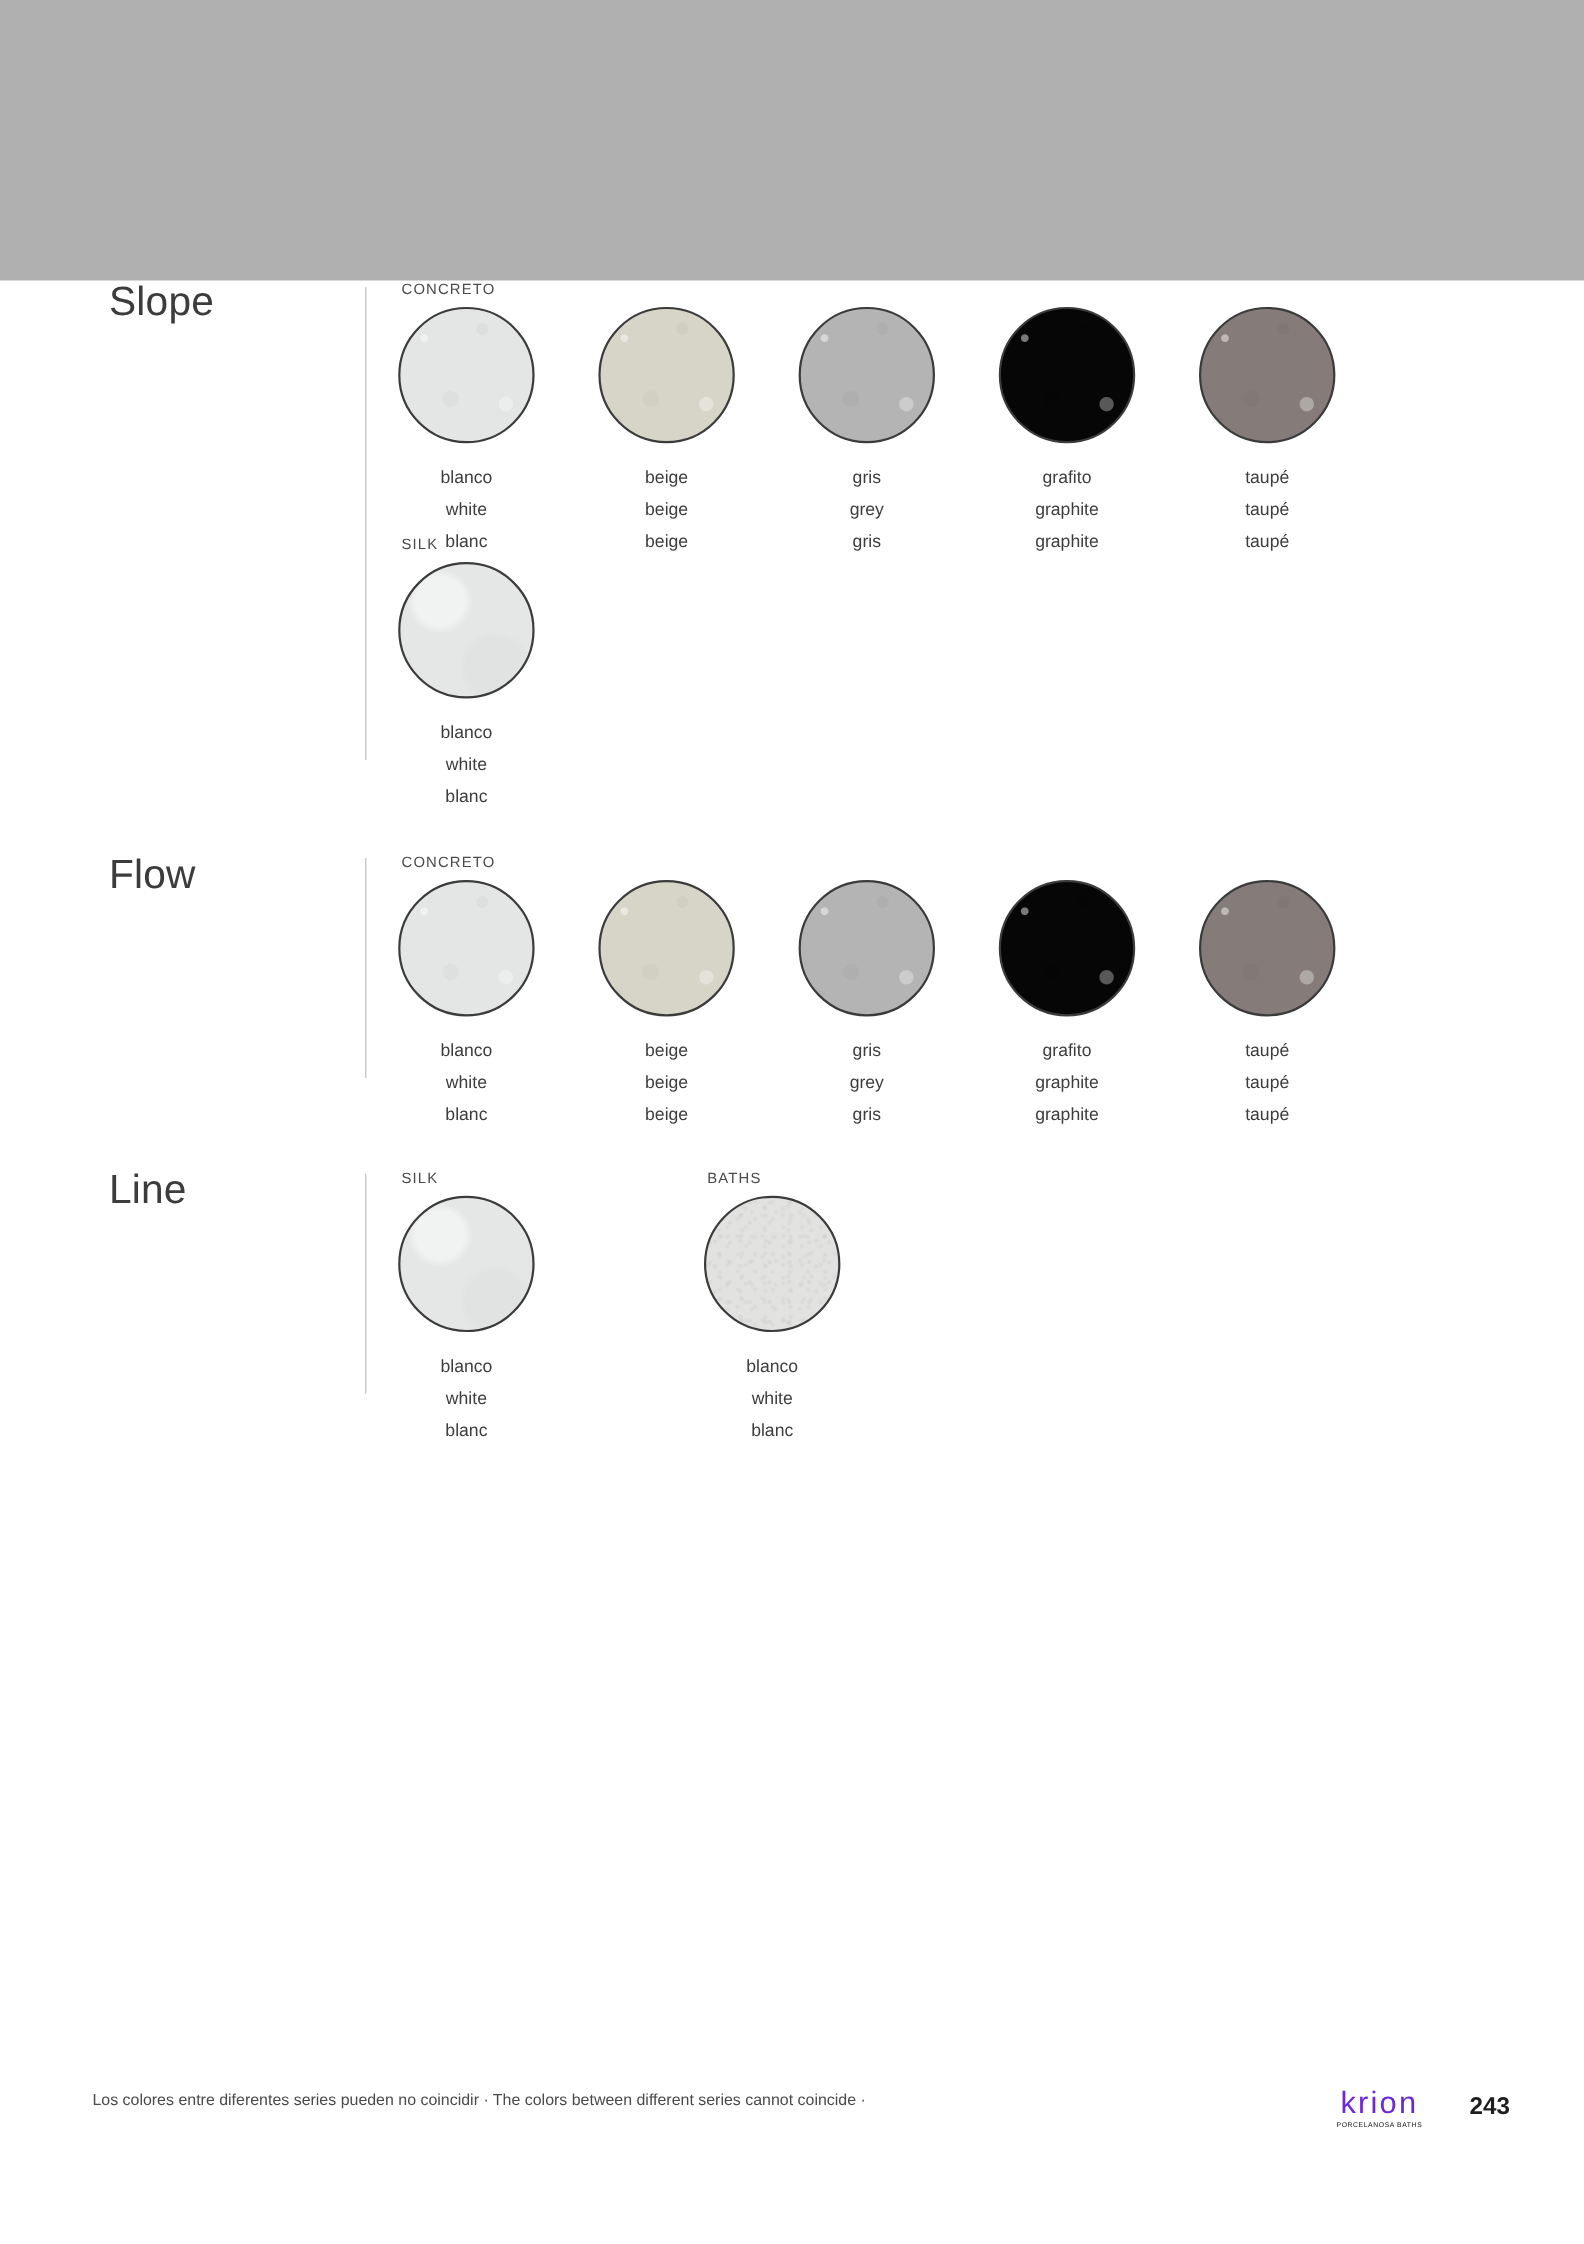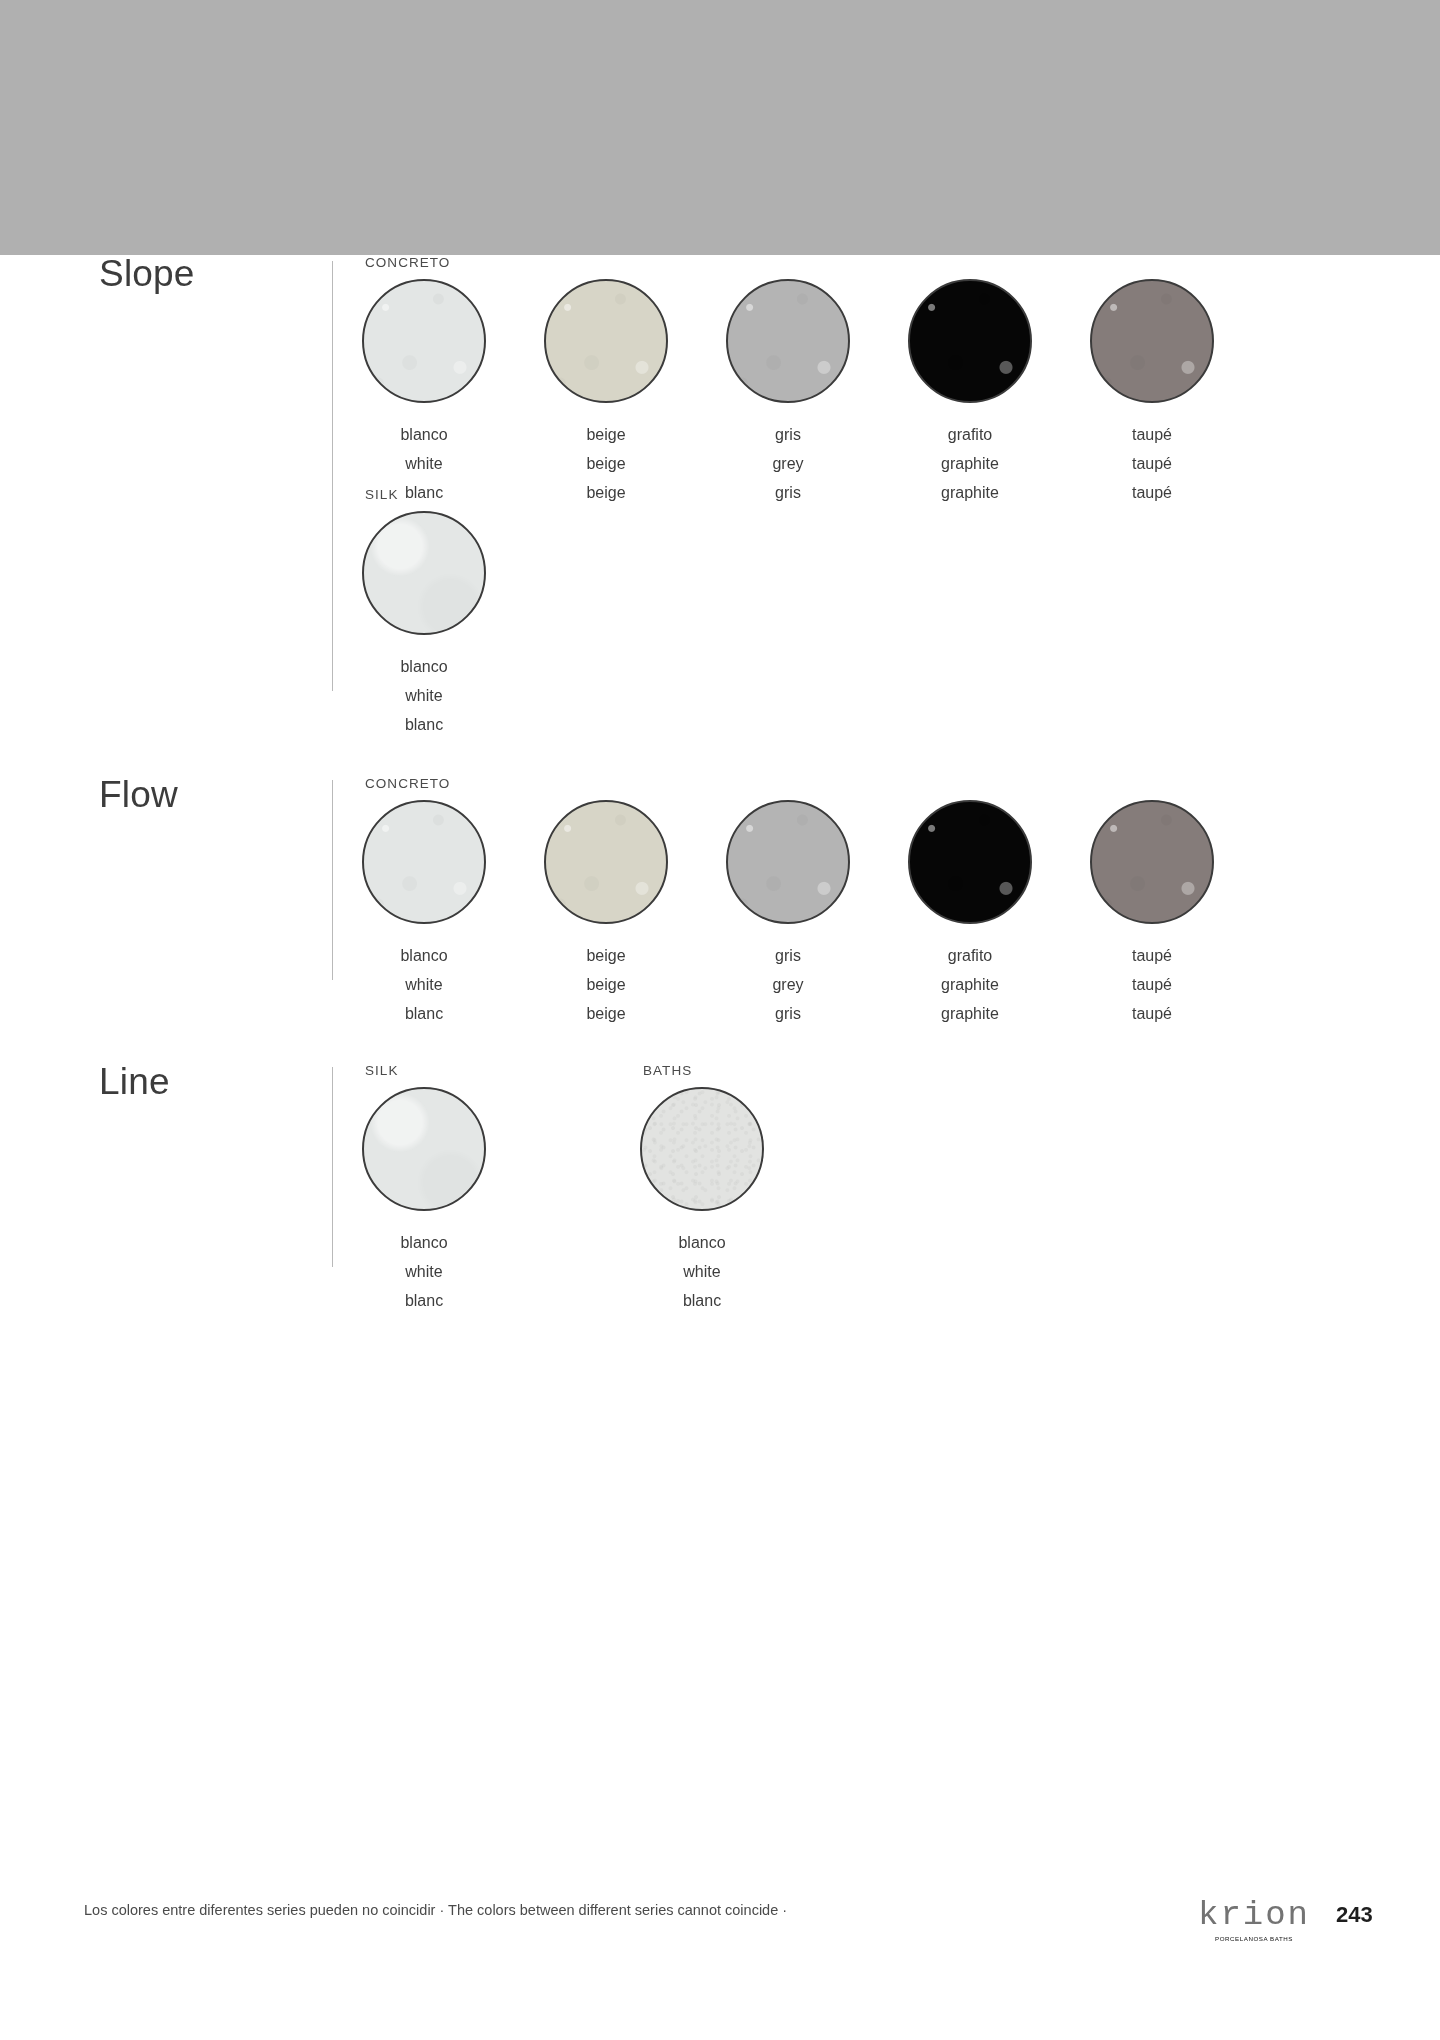--- a/index.html
+++ b/index.html
@@ -157,26 +157,25 @@
   }
   .footer-note div { white-space: nowrap; }
   .brand {
     position: absolute;
     left: 1196px;
     top: -2px;
     width: 116px;
     text-align: center;
   }
   .brand-word {
-    font-size: 34px;
+    font-size: 28px;
     letter-spacing: 2px;
-    color: #737373;
+    color: #6d28d9;
     line-height: 1;
     font-weight: 400;
-    font-family: Liberation Mono, monospace;
   }
   .brand-sub {
     font-size: 6.2px;
     letter-spacing: 0.55px;
     color: #111;
     margin-top: 3px;
     white-space: nowrap;
   }
   .page-number {
     position: absolute;

